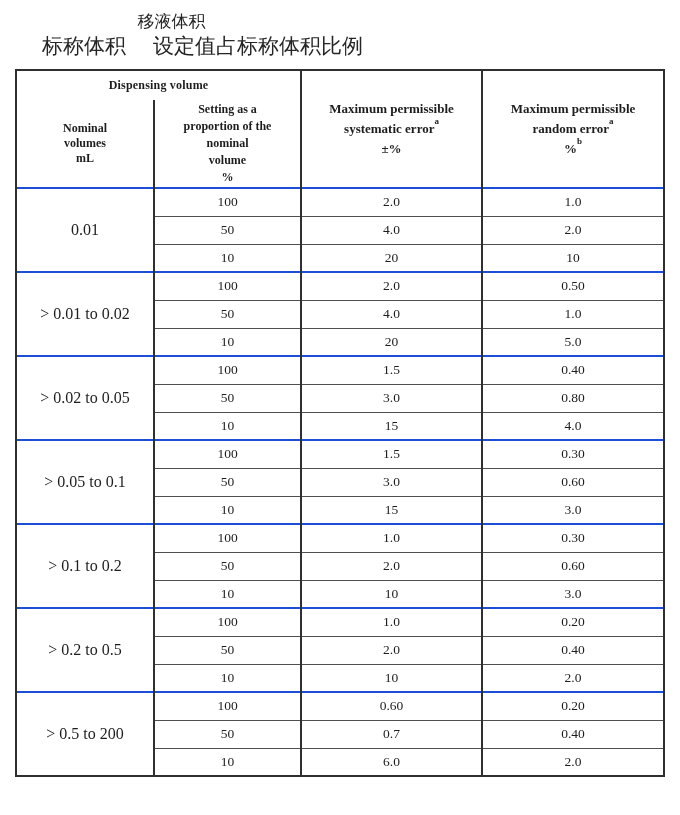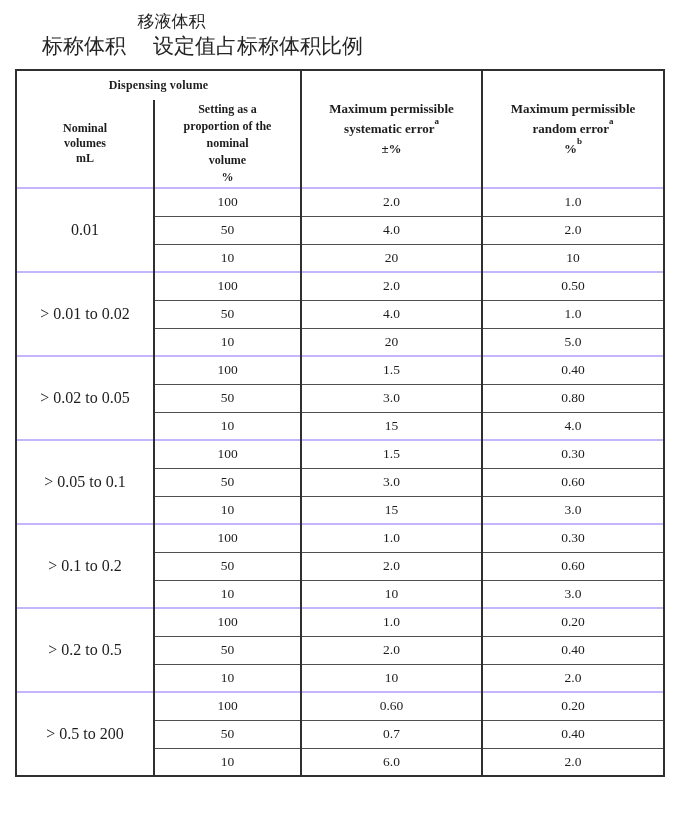--- a/index.html
+++ b/index.html
@@ -63,21 +63,21 @@
   .hd-nominal   { line-height: 15px; border-left: none; }
   .hd-setting   { line-height: 17px; }
   .hd-err       { font-size: 13px; line-height: 20px; }
   sup.fnote { font-size: 9px; line-height: 0; position: relative; top: -0.45em; font-weight: bold; }
 
   tbody td {
     height: 28px;
     font-size: 13.5px;
     border-top: 1px solid #4f4f4f;
   }
-  tbody tr.group-start td { border-top: 2px solid #c4b5fd; }
+  tbody tr.group-start td { border-top: 2px solid #1d4ed8; }
   td.nominal-cell { font-size: 16px; }
 
   
   .watermark {
     position: absolute;
     top: 754px;
     right: 11px;
     text-align: right;
     pointer-events: none;
   }

